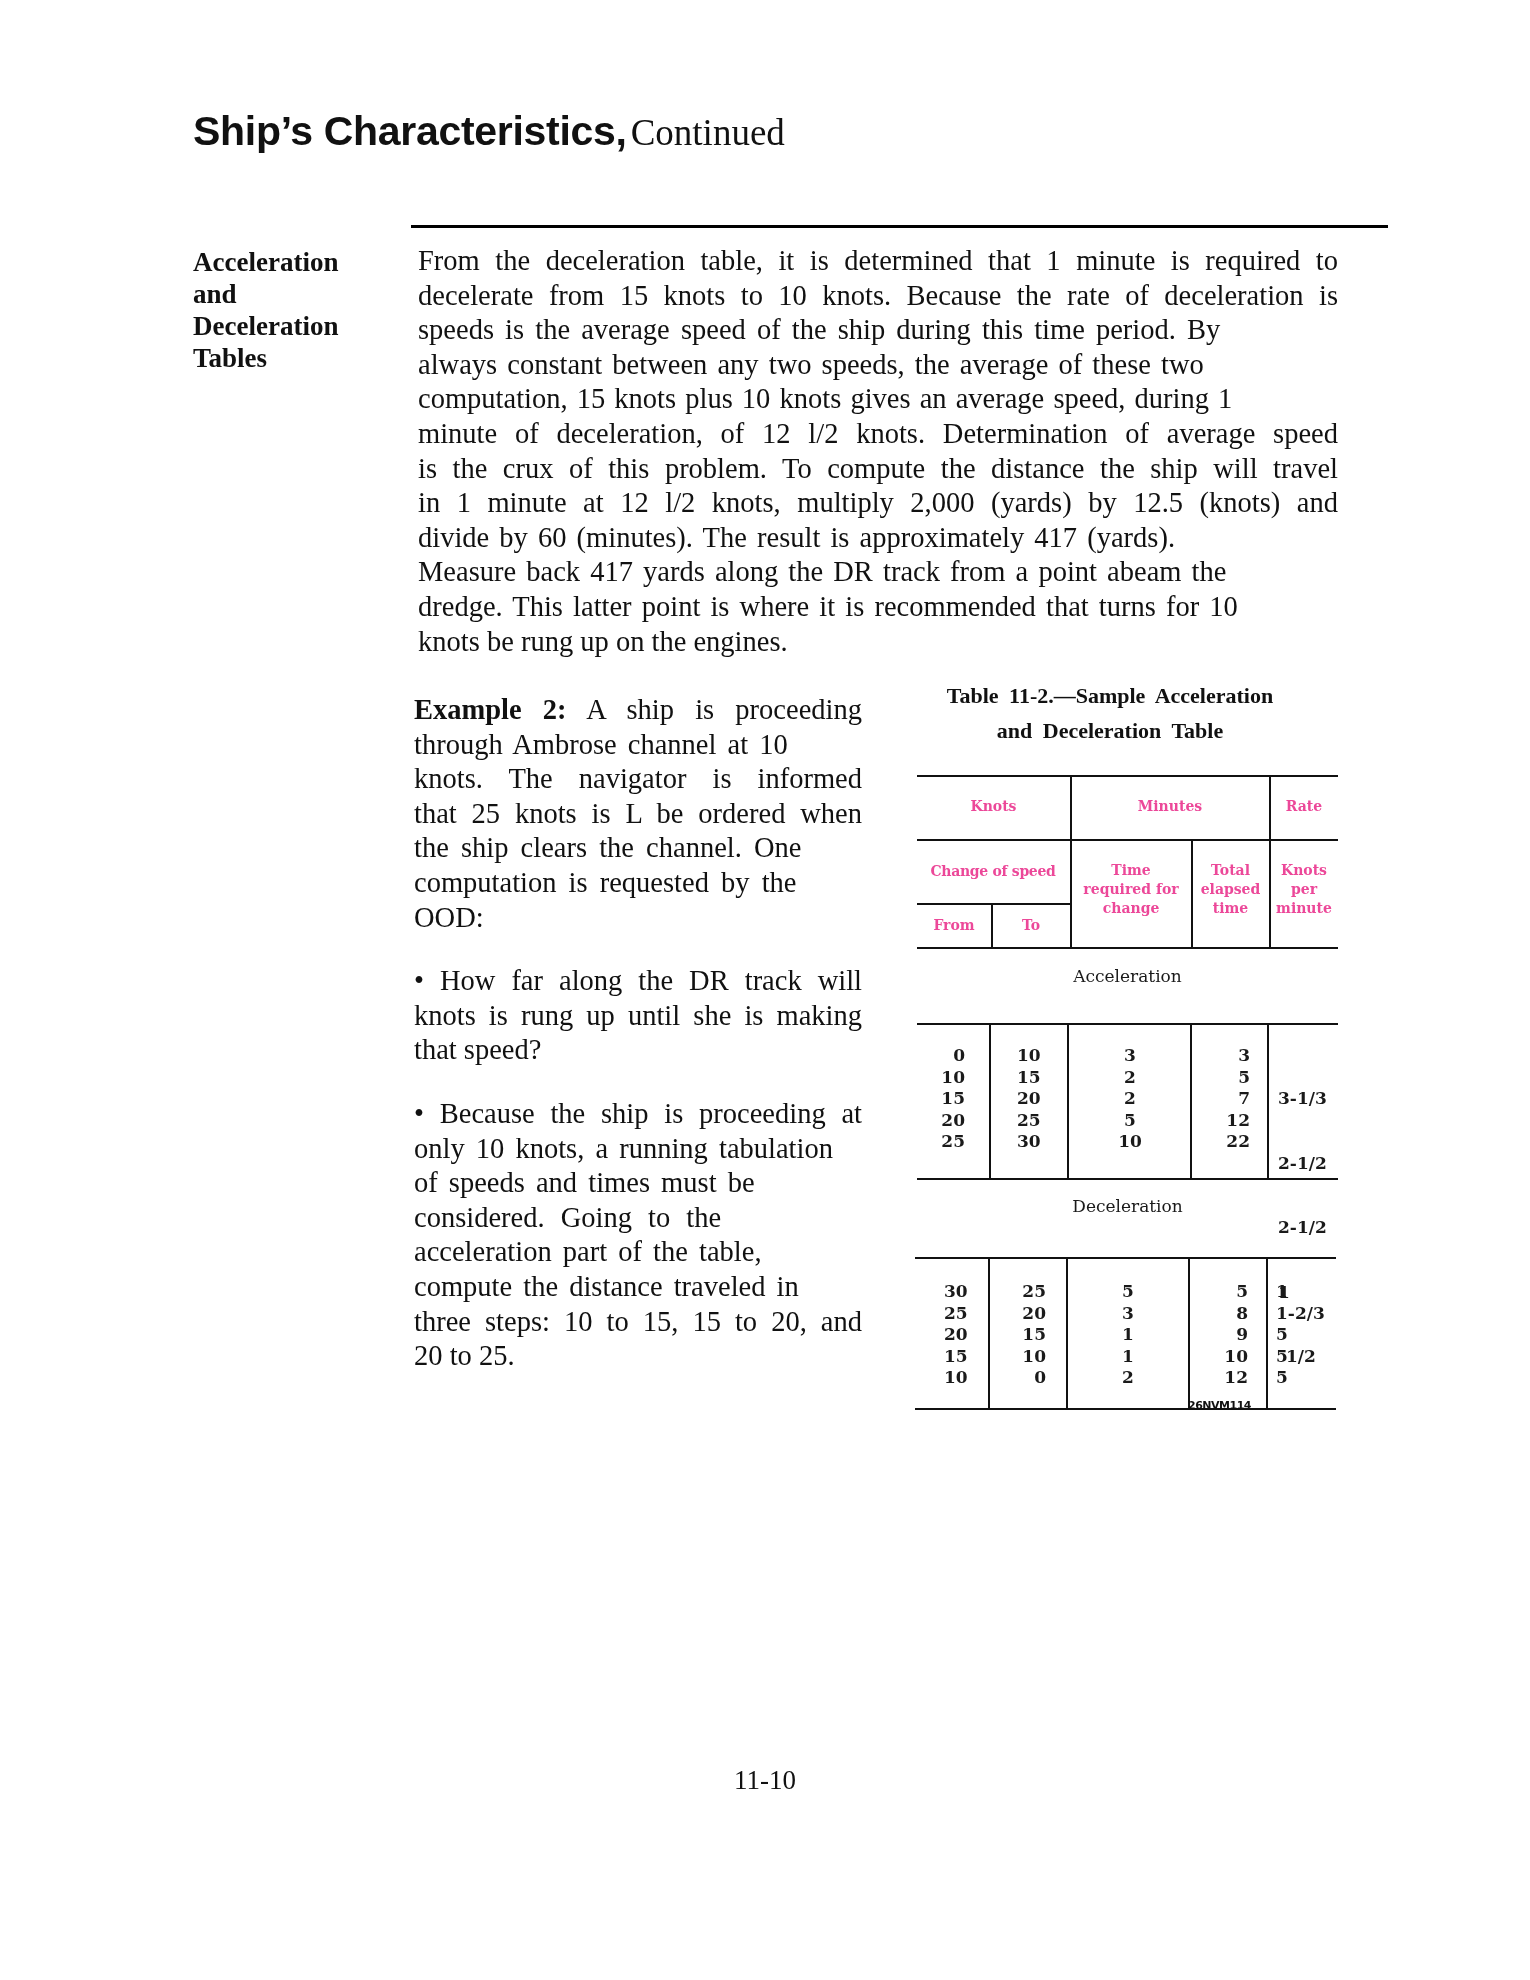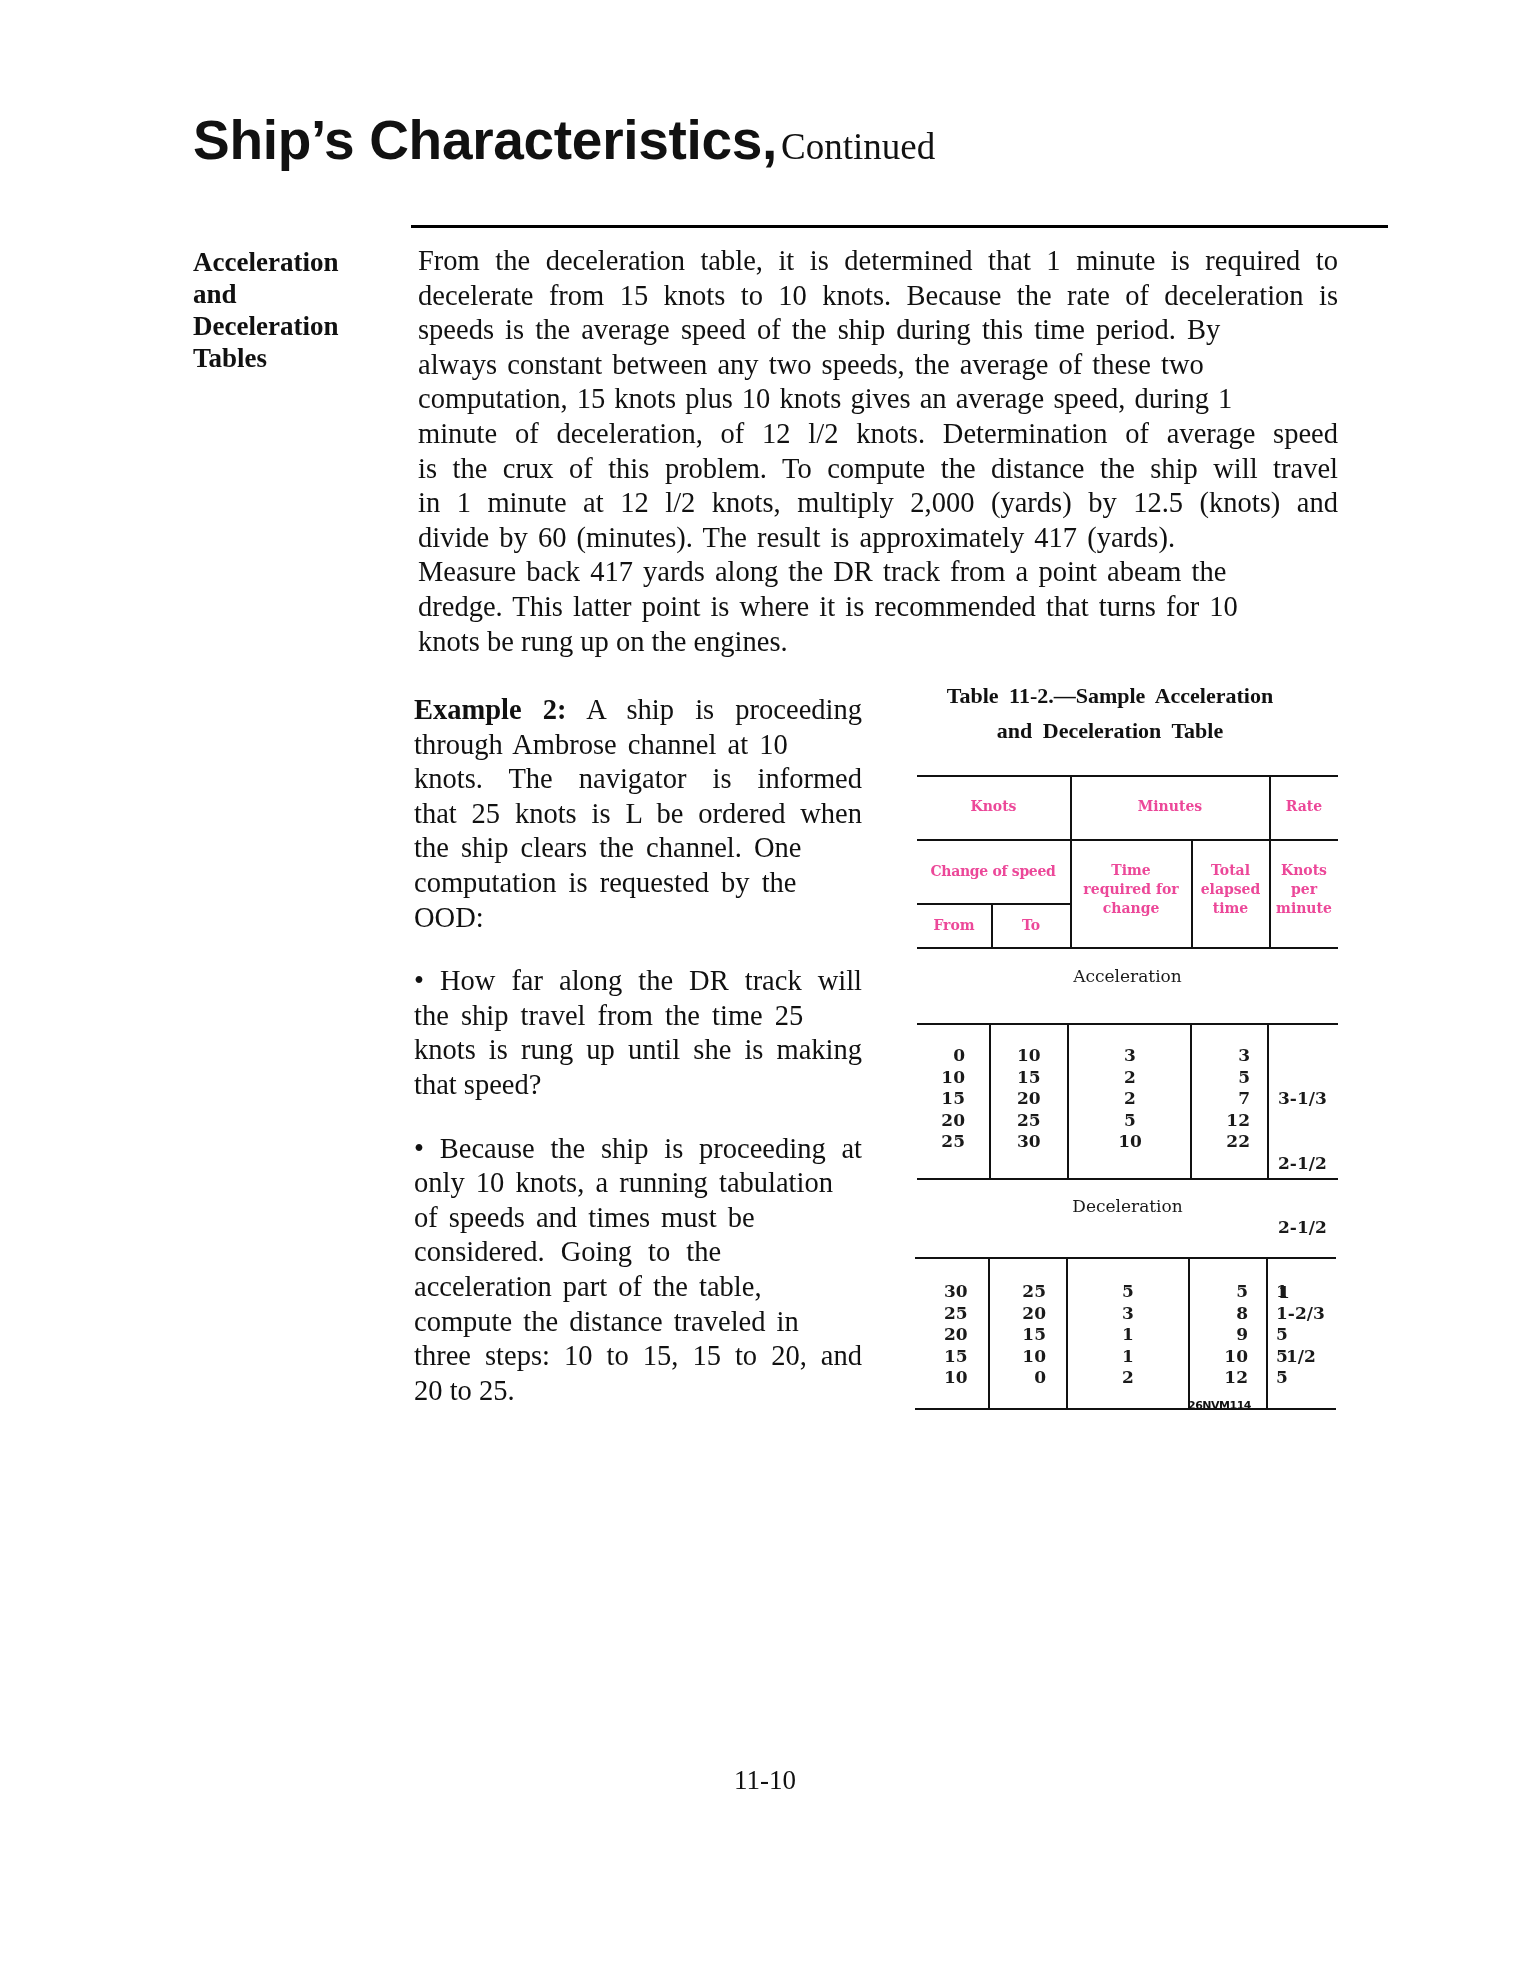--- a/index.html
+++ b/index.html
@@ -1,19 +1,19 @@
 <!DOCTYPE html>
 <html><head>
 <meta charset="utf-8">
 <style>
   html, body { margin: 0; padding: 0; background: #ffffff; }
   body { width: 1530px; height: 1980px; position: relative; overflow: hidden; color: #111; }
 
   #page-heading { position: absolute; left: 193px; top: 108px; white-space: nowrap; }
-  #page-heading .main { font-family: "Liberation Sans", sans-serif; font-weight: bold; font-size: 55px; letter-spacing: -0.3px; }
+  #page-heading .main { font-family: "Liberation Sans", sans-serif; font-weight: bold; font-size: 41px; letter-spacing: -0.3px; }
   #page-heading .cont { font-family: "Liberation Serif", serif; font-size: 37px; margin-left: 4px; }
 
   #section-rule { position: absolute; left: 411px; top: 225px; width: 977px; height: 0; border-top: 3px solid #000; }
 
   #side-label { position: absolute; left: 193px; top: 246px; width: 180px; font-family: "Liberation Serif", serif; font-weight: bold; font-size: 27px; line-height: 32px; }
 
   .para { position: absolute; font-family: "Liberation Serif", serif; font-size: 28.5px; line-height: 34.6px; text-align: justify; }
   #intro-para { left: 418px; top: 244px; width: 920px; }
   #intro-para span { display: block; text-align-last: justify; white-space: nowrap; }
   #intro-para span.last { text-align-last: left; }
@@ -77,21 +77,20 @@
   <span class="ln"><span class="ex-label">Example 2:</span><span> A ship is proceeding</span></span>
   <span class="ln nojust" style="word-spacing:4px">through Ambrose channel at 10</span>
   <span class="ln">knots. The navigator is informed</span>
   <span class="ln">that 25 knots is L be ordered when</span>
   <span class="ln nojust" style="word-spacing:5px">the ship clears the channel. One</span>
   <span class="ln nojust" style="word-spacing:5px">computation is requested by the</span>
   <span class="ln nojust">OOD:</span>
   <div class="gap"></div>
   <div>
     <span class="ln">• How far along the DR track will</span>
-    <span class="ln nojust" style="word-spacing:5px">the ship travel from the time 25</span>
     <span class="ln">knots is rung up until she is making</span>
     <span class="ln nojust">that speed?</span>
   </div>
   <div class="gap"></div>
   <div>
     <span class="ln">• Because the ship is proceeding at</span>
     <span class="ln nojust" style="word-spacing:4px">only 10 knots, a running tabulation</span>
     <span class="ln nojust" style="word-spacing:4px">of speeds and times must be</span>
     <span class="ln nojust" style="word-spacing:9px">considered. Going to the</span>
     <span class="ln nojust" style="word-spacing:4px">acceleration part of the table,</span>

